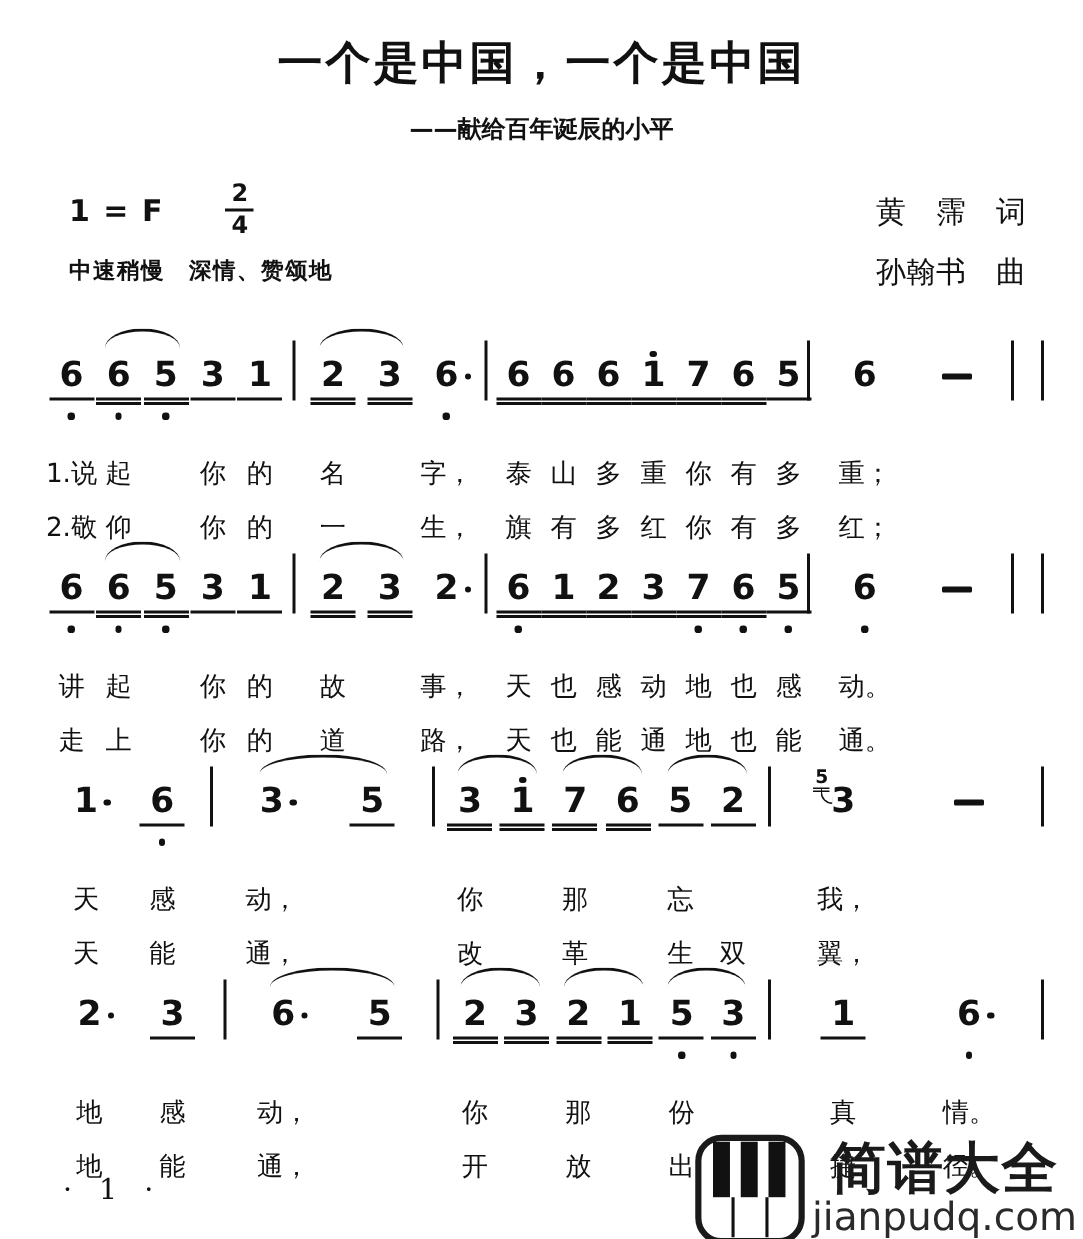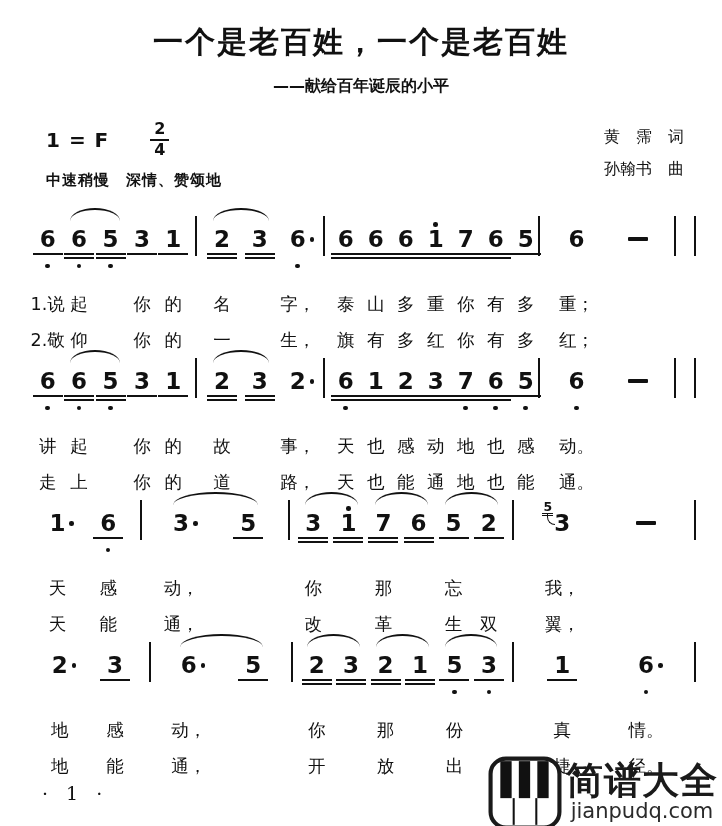--- a/index.html
+++ b/index.html
@@ -10,21 +10,21 @@
   .title{ text-align:center; font-size:30px; font-weight:bold; letter-spacing:2px; margin:0; padding-top:22px;}
   .dedication{ text-align:center; font-size:16px; font-weight:bold; margin-top:13px;}
   .meta{ display:flex; justify-content:space-between; padding:0 38px 0 46px; margin-top:24px;}
   .meta-left .keyrow{ display:flex; align-items:center;gap:15px;}
   .key{ font-size:20px; font-weight:bold; letter-spacing:1px;}
   .meter{ display:inline-flex; flex-direction:column; align-items:center; margin-left:26px;
           font-size:16px; font-weight:bold; line-height:1.05;}
   .meter .mtop{ border-bottom:2px solid #111; padding:0 4px 1px;}
   .meter .mbot{ padding-top:1px;}
   .tempo{ font-size:15px; font-weight:bold; margin-top:12px; letter-spacing:1px;text-align:right;}
-  .meta-right{ font-size:16px; line-height:2.0; font-weight:500;}
+  .meta-right{ font-size:20px; line-height:2.0; font-weight:500;}
 
   
   #score{ margin-top:14px;}
   .score-line{ display:flex; align-items:flex-start; height:142px; padding:0 26px; position:relative;}
   .measure{ position:relative; display:flex; justify-content:space-around; padding:16px 6px 0 6px; flex-basis:0; min-width:0;}
   .bar{ flex:0 0 2px; width:2px; height:40px; background:#111; margin-top:12px;}
   .edge-gap{ flex:0 0 18px;}
 
   .note-col{ position:relative; width:30px; flex:0 0 30px; display:flex; flex-direction:column; align-items:center;}
   .oct-row{ height:7px; width:100%; display:flex; justify-content:center;}
@@ -52,28 +52,28 @@
           font-size:17.5px; font-weight:500; color:#111;}
   .l1{ top:72px;}
   .l2{ top:88px;margin-top:20px;}
 
   
   .page-number{ position:absolute; left:42px; bottom:22px; font-family:"DejaVu Serif",serif; font-size:19px; letter-spacing:6px;}
   .watermark{ position:absolute; right:4px; bottom:-4px; display:flex; align-items:center;}
   .wm-icon{ width:74px; height:74px; flex:0 0 74px;}
   .wm-text{ display:flex; flex-direction:column; align-items:center; margin-left:4px;}
   .wm-brand{ font-size:37px; font-weight:bold; color:#1a1a1a; line-height:1.0; letter-spacing:1px;}
-  .wm-site{ font-size:21px; color:#2a2a2a; line-height:1.1; margin-top:1px;}
+  .wm-site{ font-size:26px; color:#2a2a2a; line-height:1.1; margin-top:1px;}
 </style>
 </head>
 <body>
 
 <div class="page">
 
-  <h1 class="title">一个是老百姓，一个是老百姓</h1>
+  <h1 class="title">一个是中国，一个是中国</h1>
   <div class="dedication">——献给百年诞辰的小平</div>
 
   <div class="meta">
     <div class="meta-left">
       <div class="keyrow">
         <span class="key">1 = F</span>
         <span class="meter">
           <span class="mtop">2</span>
           <span class="mbot">4</span>
         </span>

